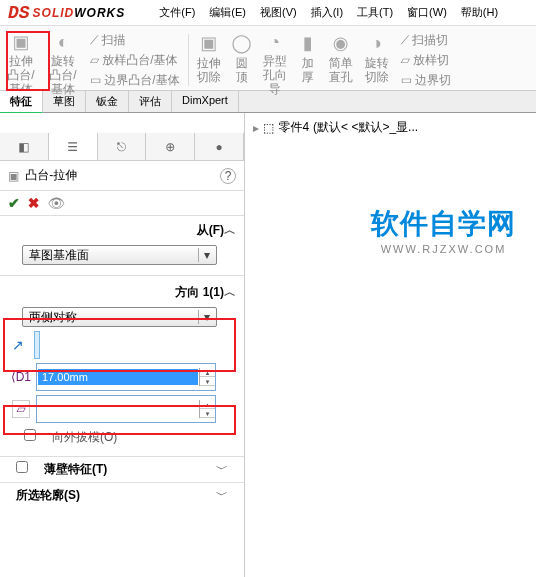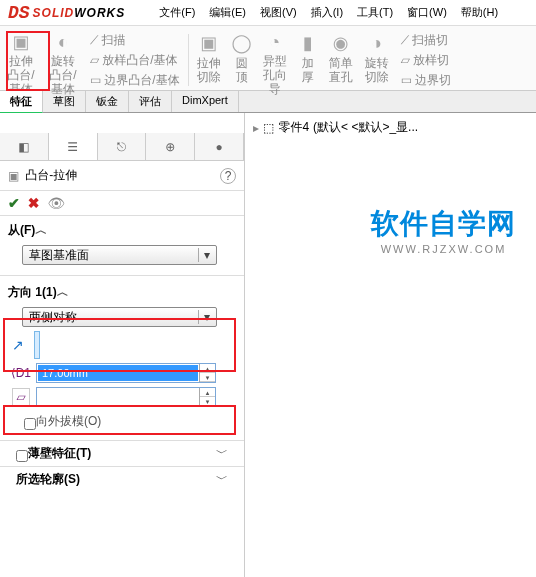--- a/index.html
+++ b/index.html
@@ -31,33 +31,33 @@
 .ptab.active{background:#fff}
 .ptab svg,.ptab span{color:#666}
 .panel-head{display:flex;align-items:center;justify-content:space-between;padding:6px 8px;border-bottom:1px solid #ddd}
 .panel-title{display:flex;align-items:center;gap:6px;font-size:12px}
 .help{font-family:Arial;font-weight:normal;color:#555;border:1px solid #aaa;border-radius:50%;width:16px;height:16px;line-height:14px;text-align:center;font-size:12px}
 .panel-actions{display:flex;align-items:center;gap:8px;padding:4px 8px;border-bottom:1px solid #ddd}
 .chk{color:#2a7a2a;font-weight:bold;font-size:14px}
 .x{color:#cc2222;font-weight:bold;font-size:14px}
 .eye{color:#888;font-size:14px}
 .section{padding:4px 8px}
-.section-h{display:flex;justify-content:flex-start;align-items:center;font-weight:bold;font-size:12px;padding:2px 0}
+.section-h{display:flex;justify-content:flex-end;align-items:center;font-weight:bold;font-size:12px;padding:2px 0}
 .caret{font-size:12px;color:#555}
 .combo{width:195px;height:20px;border:1px solid #888;background:linear-gradient(#fff,#e8e8e8);border-radius:2px;display:flex;align-items:center;padding:0 6px;justify-content:space-between;margin:4px 0 4px 14px;font-size:11px}
 .combo .dd{border-left:1px solid #aaa;padding-left:5px;color:#444}
 .field-row{display:flex;align-items:center;gap:6px;margin:4px 0 4px 4px}
 .slider-track{width:6px;height:28px;background:#d6ecff;border:1px solid #7ab8e8;margin-left:4px}
 .arrow-up{color:#1a72c8;font-size:14px}
-.num-input{width:180px;height:20px;border:1px solid #7aa7d8;display:flex;align-items:center;background:#fff}
+.num-input{width:180px;height:28px;border:1px solid #7aa7d8;display:flex;align-items:center;background:#fff}
 .num-input input{border:none;flex:1;padding:0 4px;font-size:11px;background:#3399ff;color:#fff;height:16px;margin:1px}
 .spin{width:16px;display:flex;flex-direction:column;border-left:1px solid #aaa}
 .spin div{height:9px;font-size:7px;text-align:center;line-height:9px;color:#555;border-bottom:1px solid #ccc}
 .small-icon{width:18px;height:18px;display:inline-flex;align-items:center;justify-content:center;color:#701a75;border:1px solid transparent}
-.chkbox{display:flex;align-items:flex-end;gap:0;margin:6px 0 6px 16px;font-size:11px;color:#555}
+.chkbox{display:flex;align-items:flex-start;gap:16px;margin:6px 0 6px 16px;font-size:11px;color:#555}
 .chkbox input{width:12px;height:12px}
 .sep-line{height:1px;background:#ddd;margin:2px 0}
 .sec-row{display:flex;justify-content:space-between;align-items:center;padding:4px 16px;border-top:1px solid #ddd}
 .watermark{position:absolute;top:92px;right:20px;text-align:center}
 .wm1{font-size:28px;font-weight:bold;color:#0088dd;letter-spacing:1px}
 .wm2{font-size:11px;color:#888;letter-spacing:2px}
 </style>
 </head>
 <body>
 

